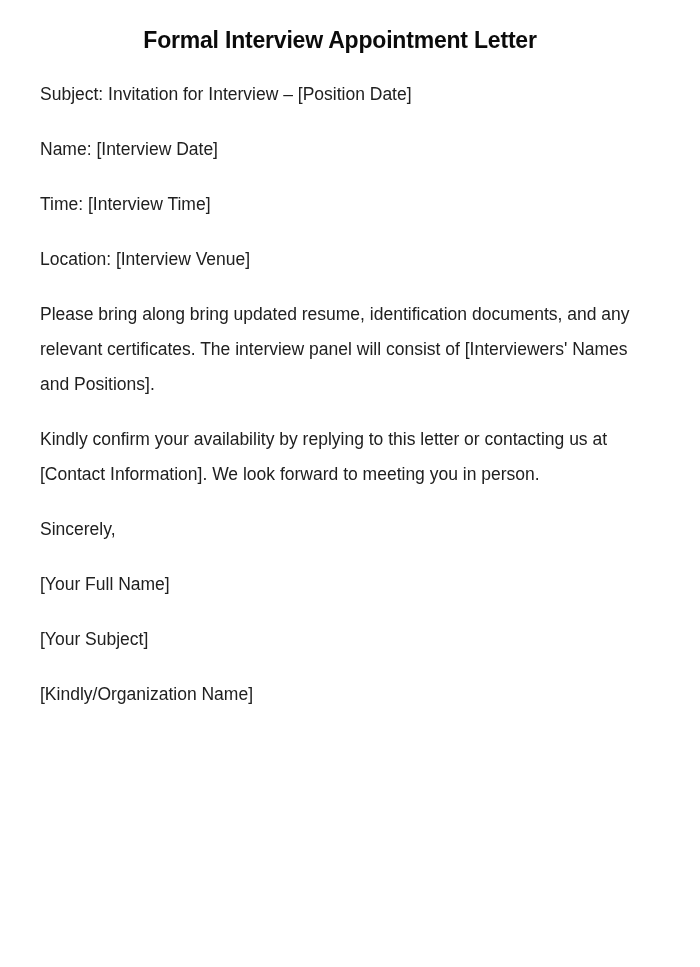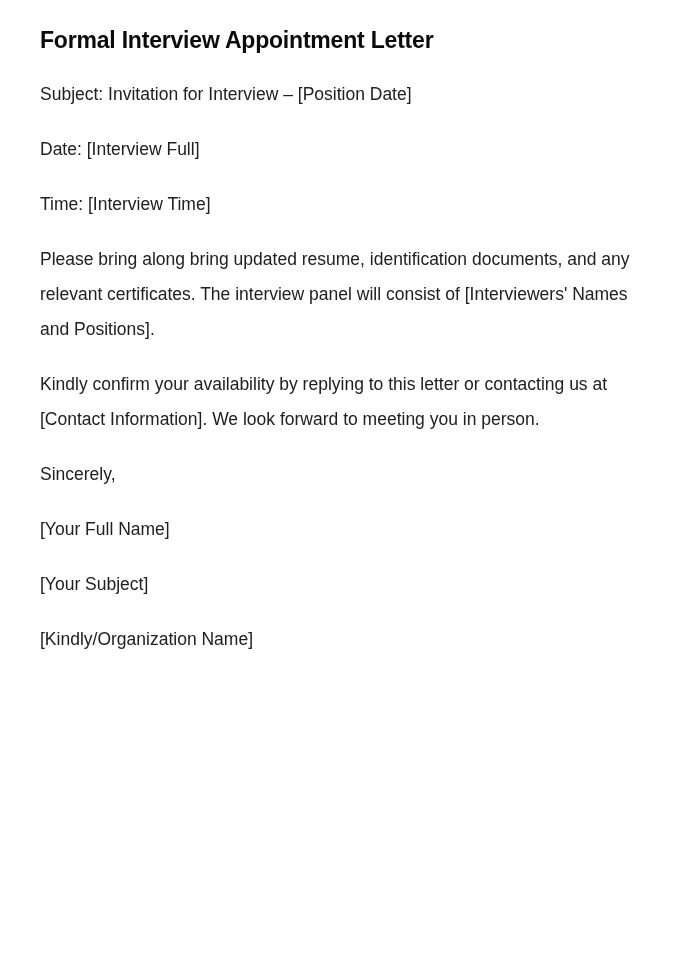--- a/index.html
+++ b/index.html
@@ -21,44 +21,46 @@
     padding: 26px 60px 0 40px;
     background: #ffffff;
   }
   .doc-title {
     font-size: 23px;
     font-weight: 700;
     color: #0b0b0b;
     letter-spacing: -0.2px;
     margin: 0 0 22px 0;
     line-height: 1.25;
+    text-align: center;
   }
   .doc-paragraph {
     font-size: 17.5px;
     font-weight: 400;
     color: #202020;
     line-height: 35px;
     margin: 0 0 20px 0;
     max-width: 600px;
   }
 </style>
 </head>
 <body>
 
 <div class="page">
   <h1 class="doc-title">Formal Interview Appointment Letter</h1>
 
   <p class="doc-paragraph">Subject: Invitation for Interview – [Position Date]</p>
 
 
 
-  <p class="doc-paragraph">Date: [Interview Full]</p>
+  <p class="doc-paragraph">Name: [Interview Date]</p>
 
   <p class="doc-paragraph">Time: [Interview Time]</p>
 
+  <p class="doc-paragraph">Location: [Interview Venue]</p>
 
   <p class="doc-paragraph">Please bring along bring updated resume, identification documents, and any relevant certificates. The interview panel will consist of [Interviewers' Names and Positions].</p>
 
   <p class="doc-paragraph">Kindly confirm your availability by replying to this letter or contacting us at [Contact Information]. We look forward to meeting you in person.</p>
 
   <p class="doc-paragraph">Sincerely,</p>
 
   <p class="doc-paragraph">[Your Full Name]</p>
 
   <p class="doc-paragraph">[Your Subject]</p>

